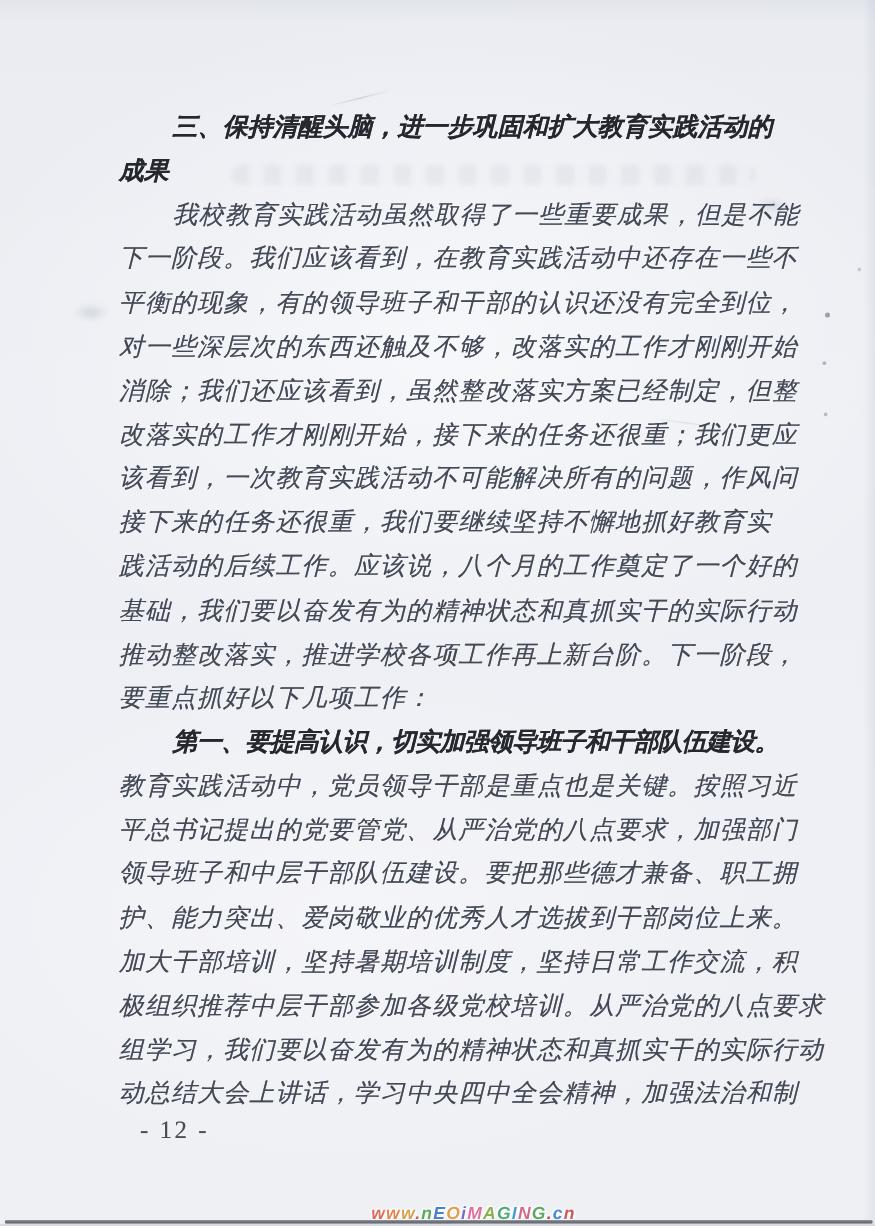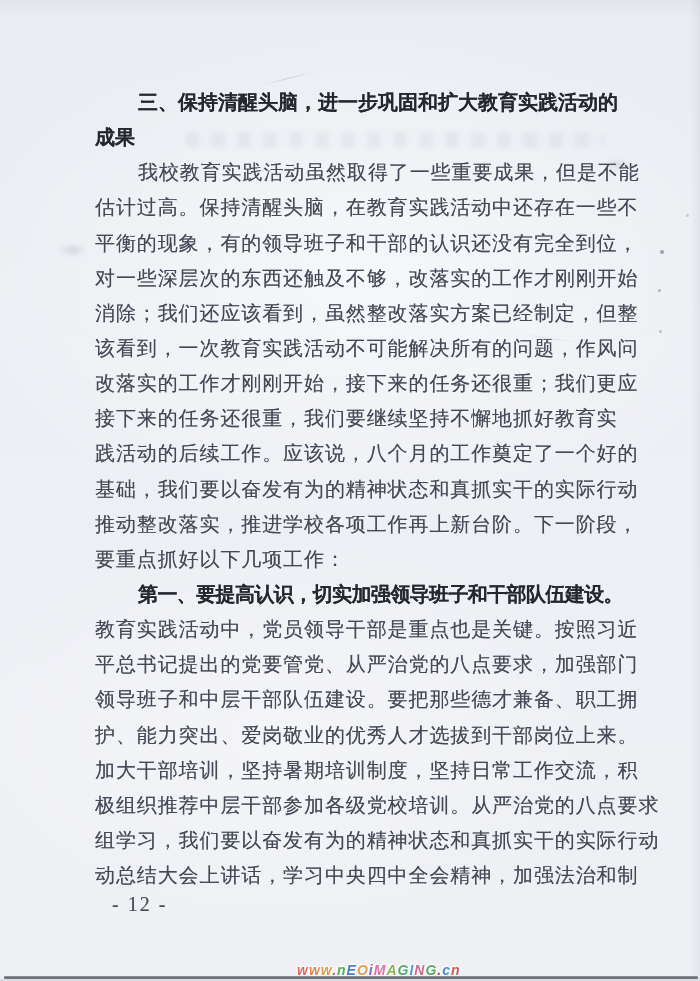--- a/index.html
+++ b/index.html
@@ -17,21 +17,21 @@
   }
   .edge-shade-right{
     position:absolute;top:0;right:0;width:10px;height:981px;
     background:linear-gradient(90deg,rgba(150,156,168,0) 0%,rgba(150,156,168,0.14) 100%);
   }
   .edge-shade-top{
     position:absolute;top:0;left:0;width:700px;height:18px;
     background:linear-gradient(180deg,rgba(160,165,178,0.10),rgba(160,165,178,0));
   }
   .text-block{
-    position:absolute;left:95px;top:85px;width:524px;
+    position:absolute;left:95px;top:85px;width:524px;font-style:italic;
   }
   .line{
     height:35.15px;line-height:35.15px;white-space:nowrap;
     font-size:20px;letter-spacing:0.9px;color:#434955;
     text-shadow:0 0 0.5px rgba(67,73,85,0.55);
   }
   .line.heading{
     font-family:"Liberation Sans","DejaVu Sans",sans-serif;
     font-weight:bold;color:#24272e;letter-spacing:0px;font-size:20px;
     text-shadow:0 0 0.5px rgba(20,23,30,0.7);
@@ -100,26 +100,26 @@
   <div class="bleed bleed-a"></div>
   <div class="bleed bleed-b"></div>
   <div class="bleed bleed-c"></div>
   <div class="crease"></div>
   <div class="crease2"></div>
 
   <div class="text-block">
       <div class="line heading indent">三、保持清醒头脑，进一步巩固和扩大教育实践活动的</div>
       <div class="line heading">成果</div>
       <div class="line indent">我校教育实践活动虽然取得了一些重要成果，但是不能</div>
-      <div class="line">估计过高。保持清醒头脑，在教育实践活动中还存在一些不</div>
+      <div class="line">下一阶段。我们应该看到，在教育实践活动中还存在一些不</div>
       <div class="line">平衡的现象，有的领导班子和干部的认识还没有完全到位，</div>
       <div class="line">对一些深层次的东西还触及不够，改落实的工作才刚刚开始</div>
       <div class="line">消除；我们还应该看到，虽然整改落实方案已经制定，但整</div>
+      <div class="line">改落实的工作才刚刚开始，接下来的任务还很重；我们更应</div>
       <div class="line">该看到，一次教育实践活动不可能解决所有的问题，作风问</div>
-      <div class="line">改落实的工作才刚刚开始，接下来的任务还很重；我们更应</div>
       <div class="line">接下来的任务还很重，我们要继续坚持不懈地抓好教育实</div>
       <div class="line">践活动的后续工作。应该说，八个月的工作奠定了一个好的</div>
       <div class="line">基础，我们要以奋发有为的精神状态和真抓实干的实际行动</div>
       <div class="line">推动整改落实，推进学校各项工作再上新台阶。下一阶段，</div>
       <div class="line">要重点抓好以下几项工作：</div>
       <div class="line heading indent tight">第一、要提高认识，切实加强领导班子和干部队伍建设。</div>
       <div class="line">教育实践活动中，党员领导干部是重点也是关键。按照习近</div>
       <div class="line">平总书记提出的党要管党、从严治党的八点要求，加强部门</div>
       <div class="line">领导班子和中层干部队伍建设。要把那些德才兼备、职工拥</div>
       <div class="line">护、能力突出、爱岗敬业的优秀人才选拔到干部岗位上来。</div>

